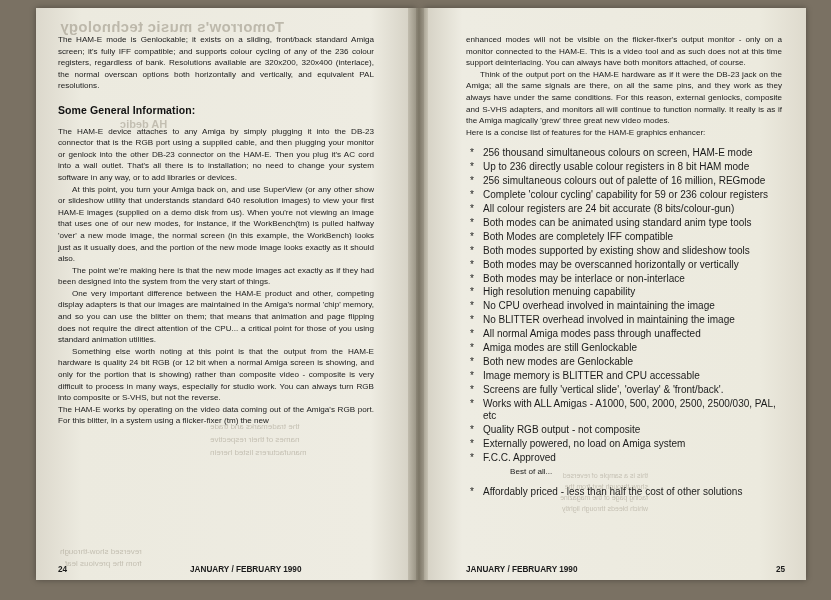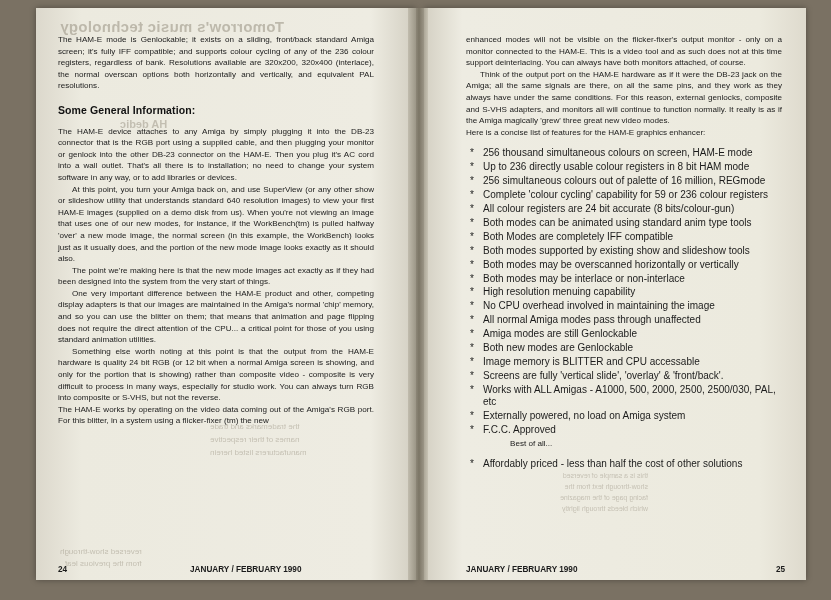--- a/index.html
+++ b/index.html
@@ -187,26 +187,28 @@
       <li>256 simultaneous colours out of palette of 16 million, REGmode</li>
       <li>Complete 'colour cycling' capability for 59 or 236 colour registers</li>
       <li>All colour registers are 24 bit accurate (8 bits/colour-gun)</li>
       <li>Both modes can be animated using standard anim type tools</li>
       <li>Both Modes are completely IFF compatible</li>
       <li>Both modes supported by existing show and slideshow tools</li>
       <li>Both modes may be overscanned horizontally or vertically</li>
       <li>Both modes may be interlace or non-interlace</li>
       <li>High resolution menuing capability</li>
       <li>No CPU overhead involved in maintaining the image</li>
+      <li>No BLITTER overhead involved in maintaining the image</li>
       <li>All normal Amiga modes pass through unaffected</li>
       <li>Amiga modes are still Genlockable</li>
       <li>Both new modes are Genlockable</li>
       <li>Image memory is BLITTER and CPU accessable</li>
       <li>Screens are fully 'vertical slide', 'overlay' &amp; 'front/back'.</li>
       <li>Works with ALL Amigas - A1000, 500, 2000, 2500, 2500/030, PAL, etc</li>
+      <li>Quality RGB output - not composite</li>
       <li>Externally powered, no load on Amiga system</li>
       <li>F.C.C. Approved</li>
     </ul>
 
     <p class="best">Best of all...</p>
 
     <div class="spacer"></div>
 
     <ul class="features">
       <li>Affordably priced - less than half the cost of other solutions</li>

